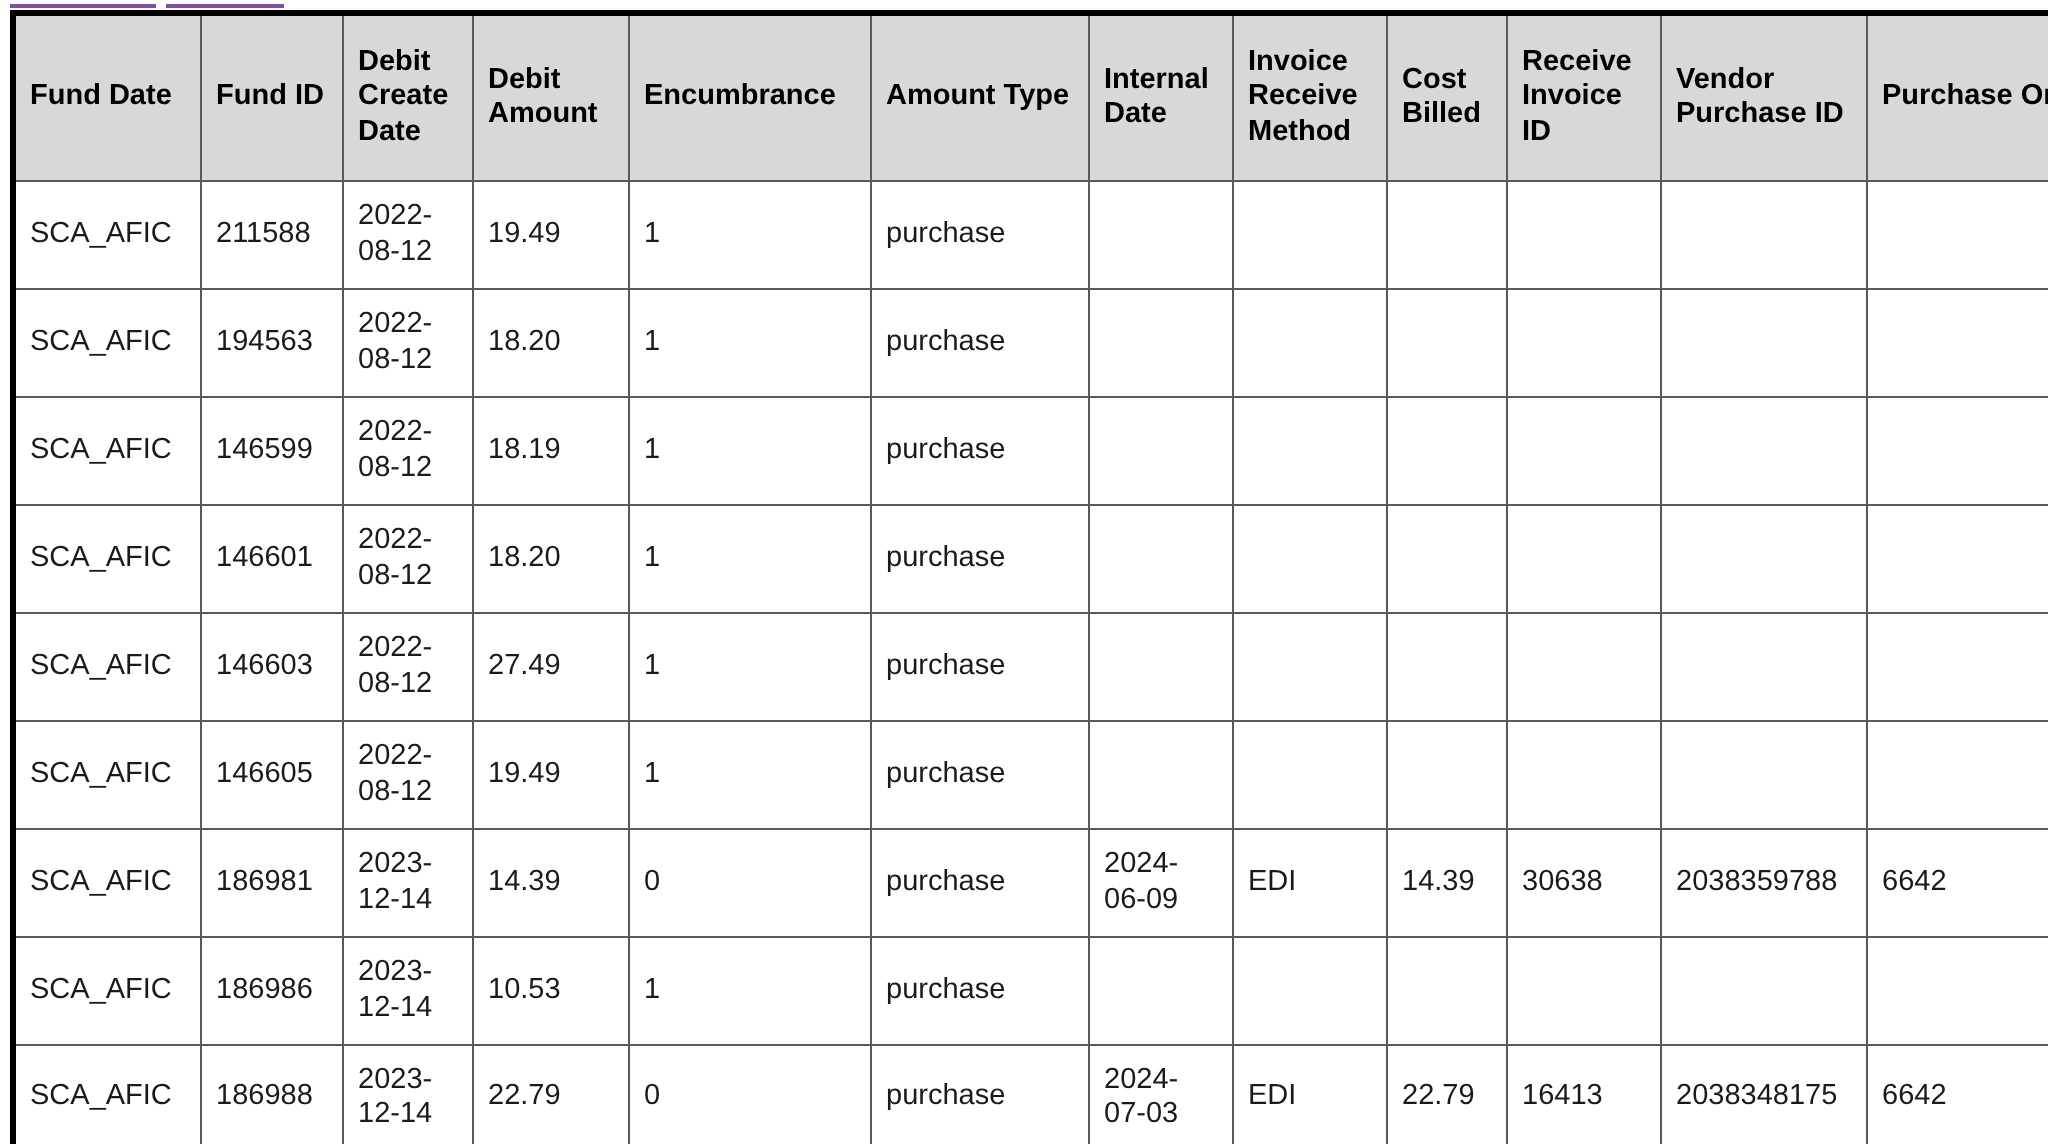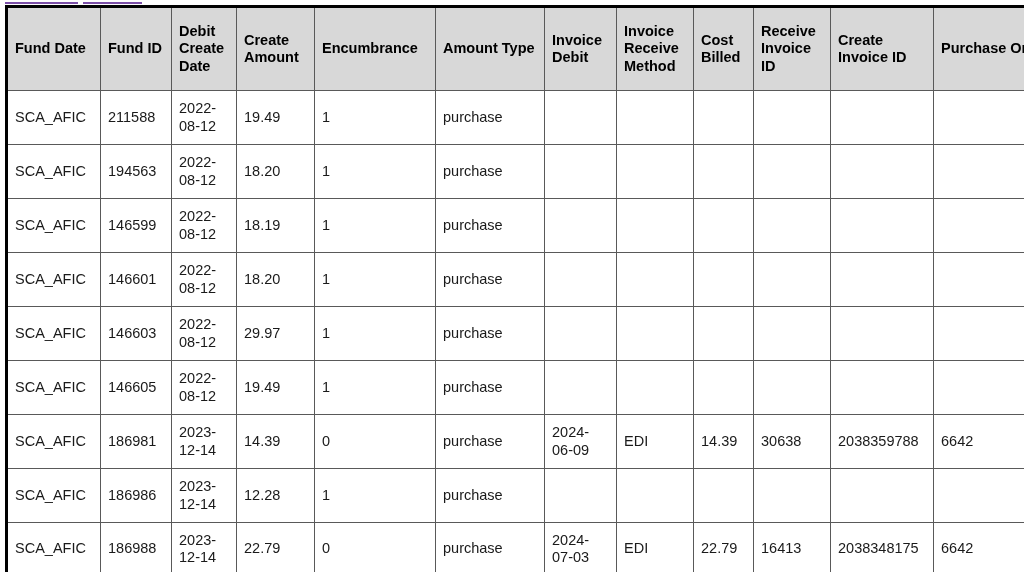--- a/index.html
+++ b/index.html
@@ -119,28 +119,28 @@
       <col class="c-costbill">
       <col class="c-intinv">
       <col class="c-vendinv">
       <col class="c-po">
     </colgroup>
     <thead>
       <tr id="header-row">
           <th>Fund Date</th>
           <th>Fund ID</th>
           <th>Debit Create Date</th>
-          <th>Create Amount</th>
+          <th>Debit Amount</th>
           <th>Encumbrance</th>
           <th>Amount Type</th>
-          <th>Invoice Debit</th>
+          <th>Internal Date</th>
           <th>Invoice Receive Method</th>
           <th>Cost Billed</th>
           <th>Receive Invoice ID</th>
-          <th>Create Invoice ID</th>
+          <th>Vendor Purchase ID</th>
           <th>Purchase Order ID</th>
         </tr>
     </thead>
     <tbody id="body-rows">
         <tr>
           <td>SCA_AFIC</td>
           <td>211588</td>
           <td>2022-08-12</td>
           <td>19.49</td>
           <td>1</td>
@@ -191,21 +191,21 @@
           <td></td>
           <td></td>
           <td></td>
           <td></td>
           <td></td>
         </tr>
         <tr>
           <td>SCA_AFIC</td>
           <td>146603</td>
           <td>2022-08-12</td>
-          <td>29.97</td>
+          <td>27.49</td>
           <td>1</td>
           <td>purchase</td>
           <td></td>
           <td></td>
           <td></td>
           <td></td>
           <td></td>
           <td></td>
         </tr>
         <tr>
@@ -233,21 +233,21 @@
           <td>EDI</td>
           <td>14.39</td>
           <td>30638</td>
           <td>2038359788</td>
           <td>6642</td>
         </tr>
         <tr>
           <td>SCA_AFIC</td>
           <td>186986</td>
           <td>2023-12-14</td>
-          <td>12.28</td>
+          <td>10.53</td>
           <td>1</td>
           <td>purchase</td>
           <td></td>
           <td></td>
           <td></td>
           <td></td>
           <td></td>
           <td></td>
         </tr>
         <tr>

